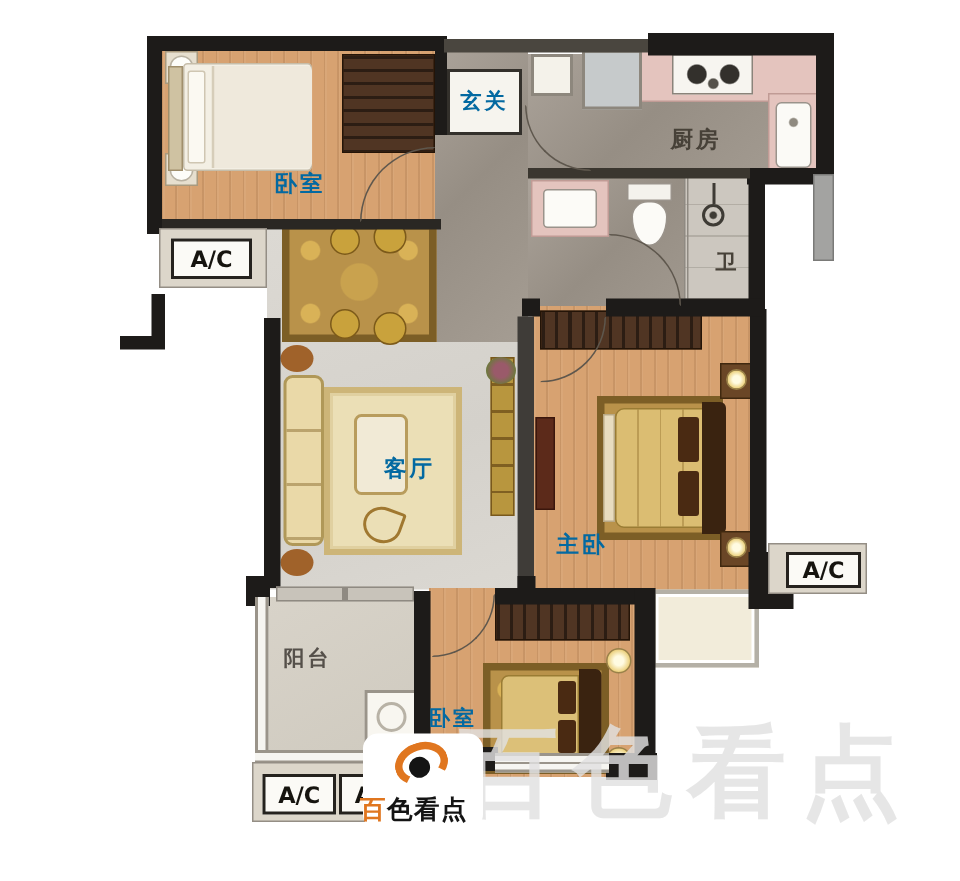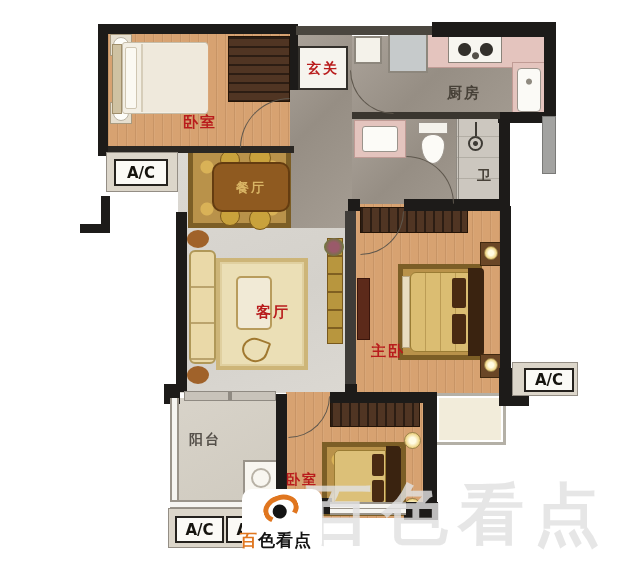--- a/index.html
+++ b/index.html
@@ -7,21 +7,21 @@
           font-family:"DejaVu Sans","Liberation Sans",sans-serif;}
   .abs{position:absolute;box-sizing:border-box;}
   .wall{background:#1d1b19;}
   .wall-gray{background:#4a463f;}
   .floor-wood{background-color:#d7a271;
     background-image:repeating-linear-gradient(90deg,rgba(90,50,20,0.12) 0 1px,rgba(255,255,255,0.05) 1px 2px,transparent 2px 9px);}
   .floor-marble{background:linear-gradient(135deg,#aba39a 0%,#968e84 45%,#a59d93 100%);}
   .floor-light{background:linear-gradient(160deg,#dcd9d3 0%,#d4d1cb 60%,#dbd8d2 100%);}
   .floor-balcony{background:linear-gradient(150deg,#d8d3c9 0%,#cfcabf 100%);}
   .counter-pink{background:#e4c4be;border:1px solid #c09b95;}
-  .room-label{color:#b91c1c;font-weight:700;font-size:15px;letter-spacing:2px;line-height:1;}
+  .room-label{color:#0369a1;font-weight:700;font-size:15px;letter-spacing:2px;line-height:1;}
   .ac-strip{background:#dcd6ca;border:1px solid #948e85;}
   .ac-box{background:#fbfaf6;border:2px solid #25221e;color:#16140f;font-weight:700;
           font-size:15px;display:flex;align-items:center;justify-content:center;}
   .arc{border:1.6px solid transparent;}
   .slats{background-color:#503523;
     background-image:repeating-linear-gradient(90deg,rgba(0,0,0,0.45) 0 2px,transparent 2px 9px);
     border:1px solid #241407;}
   .slats-h{background-color:#503523;
     background-image:repeating-linear-gradient(180deg,rgba(0,0,0,0.45) 0 2px,transparent 2px 9px);
     border:1px solid #241407;}
@@ -62,23 +62,20 @@
   <div class="abs" style="left:122px;top:42px;width:86px;height:72px;background:#f3efe4;border:1px solid #c6bda9;border-radius:3px;"></div>
   <div class="abs" style="left:125px;top:47px;width:12px;height:62px;background:#fbf9f2;border:1px solid #cfc6b2;border-radius:2px;"></div>
   <div class="abs" style="left:141px;top:44px;width:67px;height:68px;background:#efe9dc;border-left:2px solid #d6cdb9;border-radius:0 3px 3px 0;"></div>
   <div class="abs slats-h" style="left:228px;top:36px;width:62px;height:66px;"></div>
 
   <div class="abs rug-gold" style="left:188px;top:148px;width:103px;height:80px;"></div>
   <div class="abs" style="left:220px;top:150px;width:20px;height:20px;background:#c9a23c;border:1px solid #7c5a1a;border-radius:50%;"></div>
   <div class="abs" style="left:249px;top:147px;width:22px;height:22px;background:#c9a23c;border:1px solid #7c5a1a;border-radius:50%;"></div>
   <div class="abs" style="left:220px;top:206px;width:20px;height:20px;background:#c9a23c;border:1px solid #7c5a1a;border-radius:50%;"></div>
   <div class="abs" style="left:249px;top:208px;width:22px;height:22px;background:#c9a23c;border:1px solid #7c5a1a;border-radius:50%;"></div>
-  <div class="abs" style="left:212px;top:162px;width:78px;height:50px;background:#8f5a20;border:2px solid #643c10;border-radius:10px;display:flex;align-items:center;justify-content:center;">
-    <span class="room-label" style="color:#d9b565;font-size:13px;">餐厅</span>
-  </div>
 
   <div class="abs" style="left:189px;top:250px;width:27px;height:114px;background:#ead9a8;border:2px solid #b09858;border-radius:6px;
        background-image:repeating-linear-gradient(180deg,transparent 0 34px,rgba(140,110,50,0.5) 34px 36px);"></div>
   <div class="abs" style="left:187px;top:230px;width:22px;height:18px;background:#a0622a;border-radius:50%;"></div>
   <div class="abs" style="left:187px;top:366px;width:22px;height:18px;background:#a0622a;border-radius:50%;"></div>
   <div class="abs rug-cream" style="left:216px;top:258px;width:92px;height:112px;"></div>
   <div class="abs" style="left:236px;top:276px;width:36px;height:54px;background:#f1ead6;border:2px solid #b89c5c;border-radius:5px;"></div>
   <div class="abs" style="left:242px;top:338px;width:26px;height:24px;border:2px solid #a07830;border-radius:60% 10% 60% 60%;transform:rotate(20deg);"></div>
   <div class="abs" style="left:327px;top:238px;width:16px;height:106px;background:#b8963e;border:1px solid #78581c;
        background-image:repeating-linear-gradient(180deg,transparent 0 16px,rgba(80,50,10,0.55) 16px 18px);"></div>
@@ -179,21 +176,21 @@
   <div class="abs ac-box" style="left:175px;top:516px;width:49px;height:27px;">A/C</div>
   <div class="abs ac-box" style="left:226px;top:516px;width:49px;height:27px;">A/C</div>
 
   <div class="abs room-label" style="left:183px;top:115px;">卧室</div>
   <div class="abs" style="left:298px;top:46px;width:50px;height:44px;background:#f6f4ee;border:2px solid #33302b;display:flex;align-items:center;justify-content:center;">
     <span class="room-label" style="font-size:14px;">玄关</span>
   </div>
   <div class="abs room-label" style="left:447px;top:86px;color:#474138;">厨房</div>
   <div class="abs room-label" style="left:477px;top:168px;font-size:14px;color:#474138;">卫</div>
   <div class="abs room-label" style="left:256px;top:306px;font-family:Liberation Mono, monospace;">客厅</div>
-  <div class="abs room-label" style="left:371px;top:344px;">主卧</div>
+  <div class="abs room-label" style="left:371px;top:356px;">主卧</div>
   <div class="abs room-label" style="left:189px;top:432px;font-size:14px;color:#55504a;">阳台</div>
   <div class="abs room-label" style="left:286px;top:472px;font-size:14px;">卧室</div>
 
   <div class="abs" style="left:306px;top:482px;font-size:66px;font-weight:700;letter-spacing:10px;color:rgba(225,225,225,0.82);white-space:nowrap;line-height:1;">百色看点</div>
 
   <div class="abs" style="left:242px;top:489px;width:80px;height:64px;background:#ffffff;border-radius:10px;">
     <div class="abs" style="left:21px;top:6px;width:36px;height:28px;border:5px solid #e0761f;border-radius:50%;border-bottom-color:transparent;transform:rotate(-18deg);">
       <div class="abs" style="left:4px;top:4px;width:14px;height:14px;background:#141414;border-radius:50%;"></div>
     </div>
   </div>

